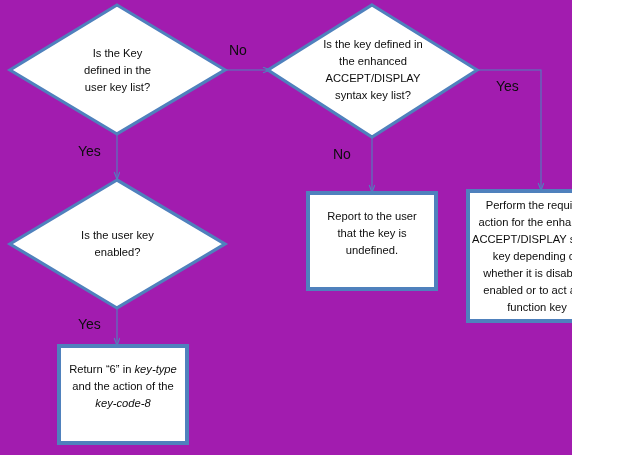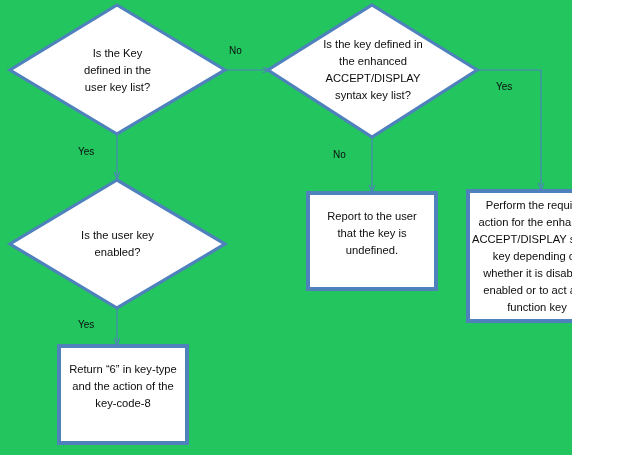--- a/index.html
+++ b/index.html
@@ -4,21 +4,21 @@
 <style>
   html, body {
     margin: 0;
     padding: 0;
     background: #ffffff;
   }
   #canvas {
     position: relative;
     width: 572px;
     height: 455px;
-    background: #22c55e;
+    background: #a21caf;
     font-family: "Liberation Sans", sans-serif;
     overflow: hidden;
   }
   svg.layer {
     position: absolute;
     left: 0;
     top: 0;
     width: 620px;
     height: 455px;
   }
@@ -30,25 +30,25 @@
     text-align: center;
     color: #0d0d0d;
     font-size: 11.2px;
     line-height: 17px;
     pointer-events: none;
     white-space: pre-line;
   }
   .edge-label {
     position: absolute;
     color: #0d0d0d;
-    font-size: 10px;
+    font-size: 14px;
     line-height: 13px;
     white-space: nowrap;
   }
-  .italic { }
+  .italic { font-style: italic; }
 </style>
 </head>
 <body>
 
 <div id="canvas">
 
   <svg class="layer" viewBox="0 0 620 455" xmlns="http://www.w3.org/2000/svg">
     <defs>
       <marker id="arrowhead" markerWidth="10" markerHeight="10" refX="8" refY="3.2" orient="auto" markerUnits="userSpaceOnUse">
         <path d="M1,0.4 L8.4,3.2 L1,6" fill="none" stroke="#4f81bd" stroke-width="1.1"></path>

